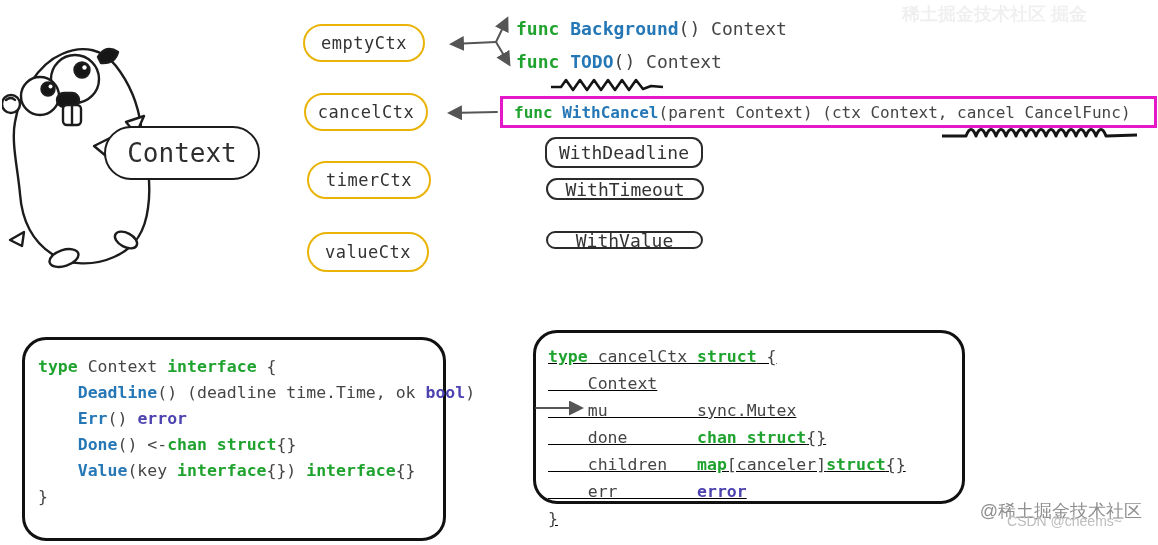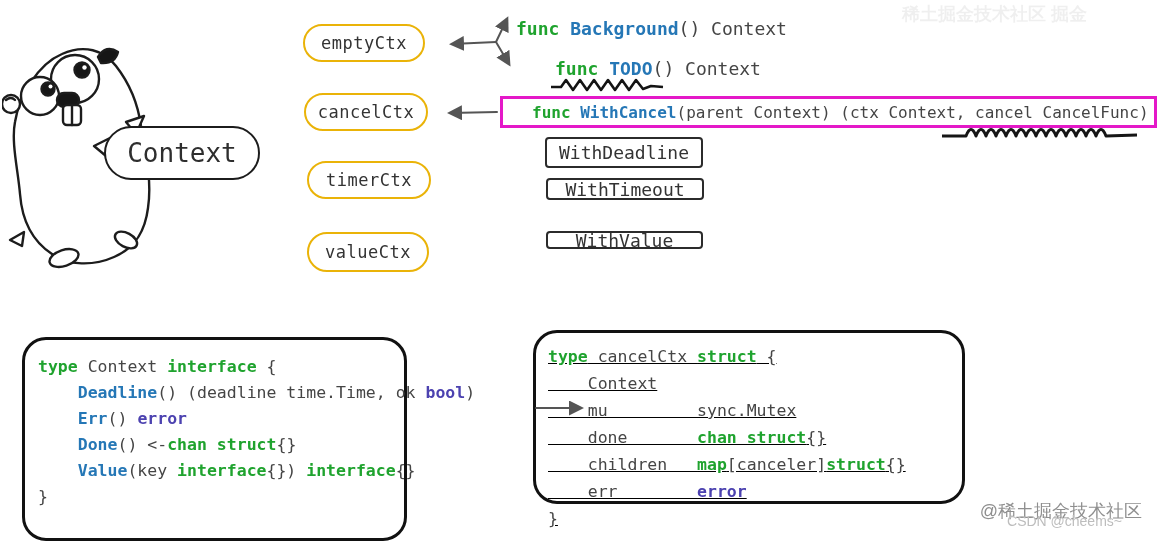--- a/index.html
+++ b/index.html
@@ -10,28 +10,28 @@
   *{margin:0;padding:0;box-sizing:border-box;}
   body{background:#ffffff;font-family:"DejaVu Sans Mono",monospace;}
   .canvas{position:relative;width:1158px;height:545px;background:#fff;overflow:hidden;}
 
   .pill{position:absolute;border:2px solid #eab308;border-radius:20px;background:#fff;
         display:flex;align-items:center;justify-content:center;
         font-size:17px;color:#333;letter-spacing:0.5px;}
   .big-pill{position:absolute;border:2.5px solid #1c1c1c;border-radius:28px;background:#fff;
         display:flex;align-items:center;justify-content:center;
         font-size:26px;color:#2e2e2e;z-index:3;}
-  .rectbox{position:absolute;border:2px solid #2b2b2b;border-radius:4px;background:#fff;
+  .rectbox{position:absolute;border:2px solid #2b2b2b;border-radius:11px;background:#fff;
         display:flex;align-items:center;justify-content:center;
         font-size:18px;color:#333;}
 
   .sig{position:absolute;white-space:pre;font-size:18px;}
   .sig-hl{position:absolute;left:500px;top:96px;width:657px;height:32px;
           border:3px solid var(--hl);background:#fff;display:flex;align-items:center;
-          padding-left:29px;font-size:16px;white-space:pre;}
+          padding-left:11px;font-size:16px;white-space:pre;}
 
   .tok-kw{color:var(--kw);font-weight:bold;}
   .tok-fn{color:var(--fn);font-weight:bold;}
   .tok-bt{color:var(--bt);font-weight:bold;}
   .tok-pl{color:var(--pl);}
 
   .codeblock{position:absolute;border:3px solid #111;border-radius:24px;background:#fff;
              padding:14px 0 0 13px;overflow:visible;}
   .code-line{white-space:pre;font-size:16.5px;}
   #ctx-interface .code-line{line-height:26px;}
@@ -108,26 +108,26 @@
     <span>WithDeadline</span>
   </div>
   <div class="rectbox" style="left:546px;top:178px;width:158px;height:22px;">
     <span>WithTimeout</span>
   </div>
   <div class="rectbox" style="left:546px;top:231px;width:157px;height:18px;">
     <span>WithValue</span>
   </div>
 
   <div class="sig" style="left:516px;top:18px;"><span class="tok-kw">func </span><span class="tok-fn">Background</span><span class="tok-pl">() Context</span></div>
-  <div class="sig" style="left:516px;top:58px;margin-left:39px;"><span class="tok-kw">func </span><span class="tok-fn">TODO</span><span class="tok-pl">() Context</span></div>
+  <div class="sig" style="left:516px;top:51px;"><span class="tok-kw">func </span><span class="tok-fn">TODO</span><span class="tok-pl">() Context</span></div>
   <div class="sig-hl">
     <span><span class="tok-kw">func </span><span class="tok-fn">WithCancel</span><span class="tok-pl">(parent Context) (ctx Context, cancel CancelFunc)</span></span>
   </div>
 
-  <div class="codeblock" id="ctx-interface" style="left:22px;top:337px;width:385px;height:204px;">
+  <div class="codeblock" id="ctx-interface" style="left:22px;top:337px;width:424px;height:204px;">
       <div class="code-line"><span class="tok-kw">type</span><span class="tok-pl"> Context </span><span class="tok-kw">interface</span><span class="tok-pl"> {</span></div>
       <div class="code-line"><span class="tok-pl">    </span><span class="tok-fn">Deadline</span><span class="tok-pl">() (deadline time.Time, ok </span><span class="tok-bt">bool</span><span class="tok-pl">)</span></div>
       <div class="code-line"><span class="tok-pl">    </span><span class="tok-fn">Err</span><span class="tok-pl">() </span><span class="tok-bt">error</span></div>
       <div class="code-line"><span class="tok-pl">    </span><span class="tok-fn">Done</span><span class="tok-pl">() &lt;-</span><span class="tok-kw">chan struct</span><span class="tok-pl">{}</span></div>
       <div class="code-line"><span class="tok-pl">    </span><span class="tok-fn">Value</span><span class="tok-pl">(key </span><span class="tok-kw">interface</span><span class="tok-pl">{}) </span><span class="tok-kw">interface</span><span class="tok-pl">{}</span></div>
       <div class="code-line"><span class="tok-pl">}</span></div>
     </div>
 
   <div class="codeblock" id="cancel-struct" style="left:533px;top:330px;width:432px;height:174px;padding-top:10px;padding-left:12px;text-decoration:underline;">
       <div class="code-line"><span class="tok-kw">type</span><span class="tok-pl"> cancelCtx </span><span class="tok-kw">struct</span><span class="tok-pl"> {</span></div>

